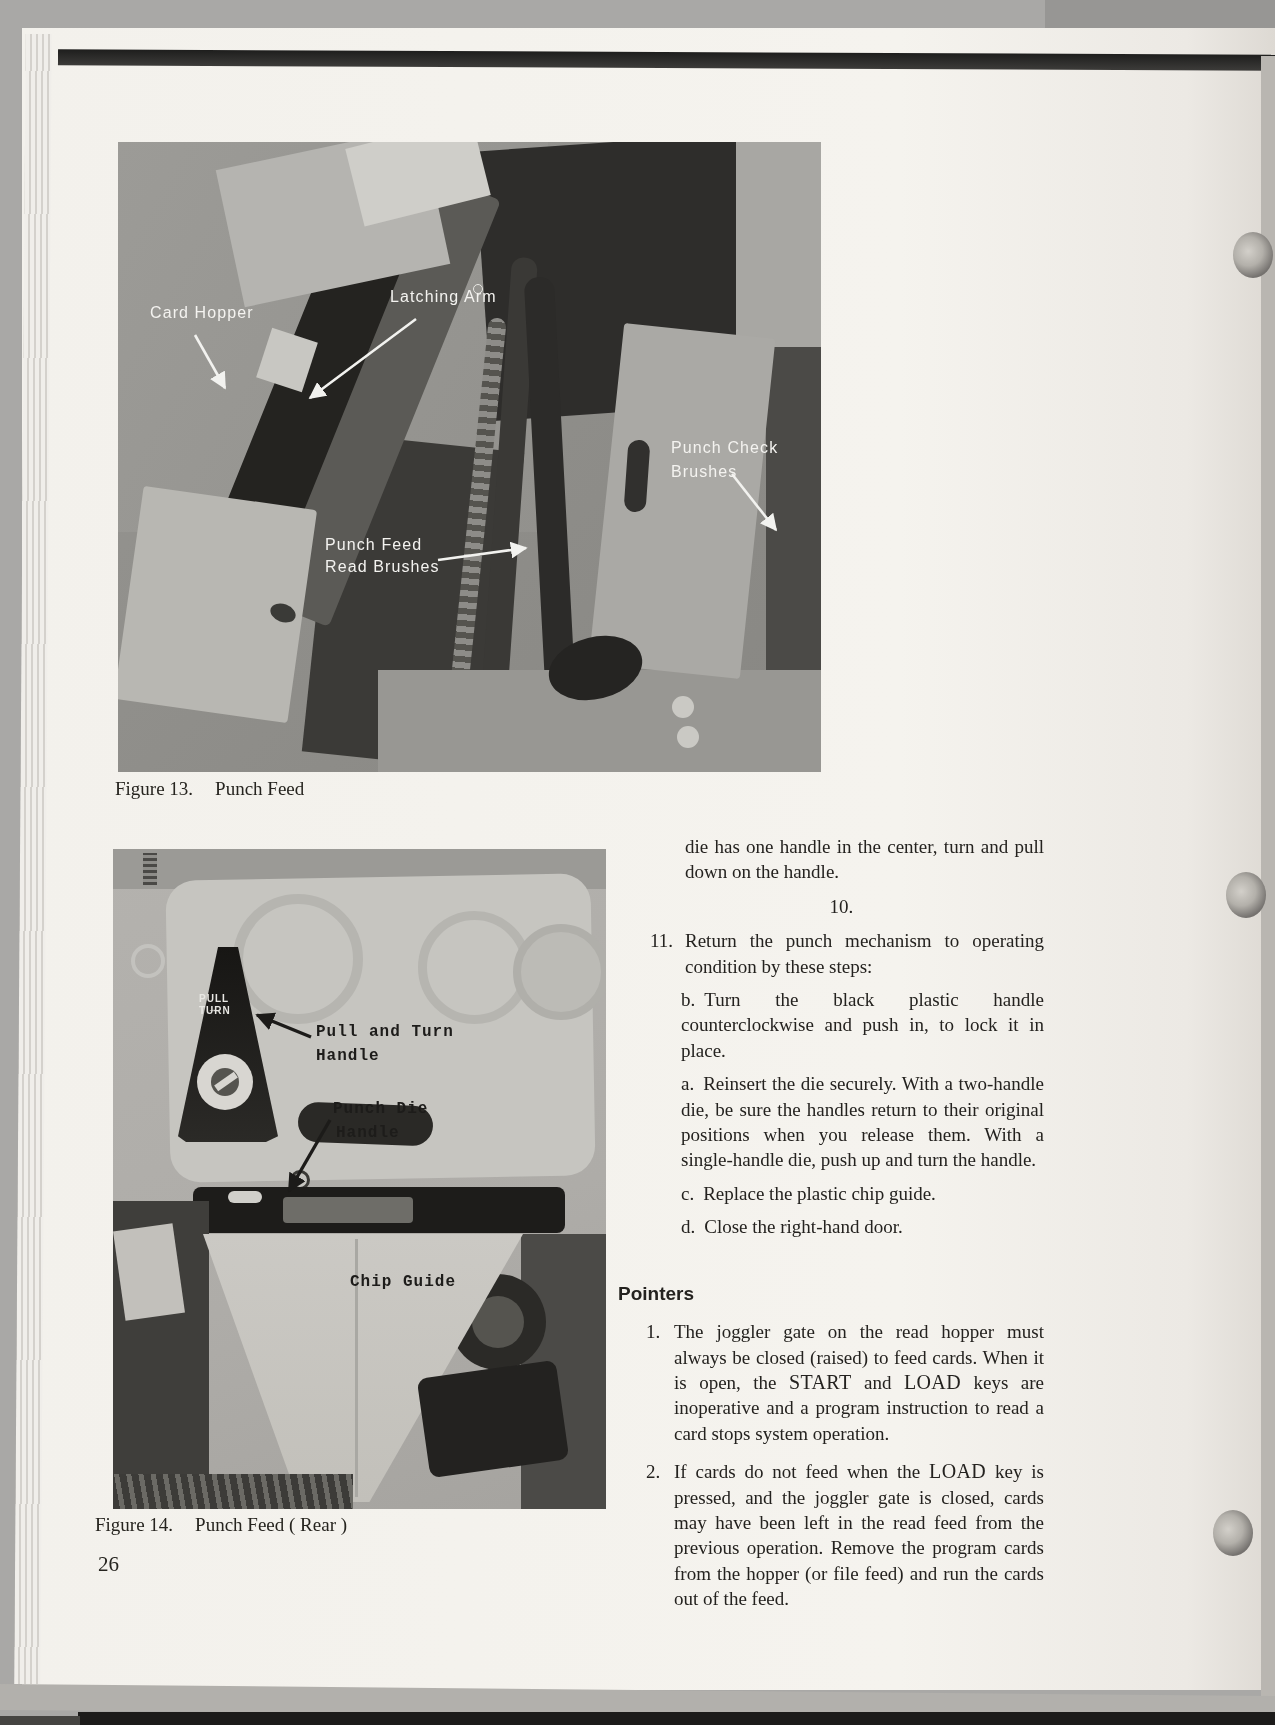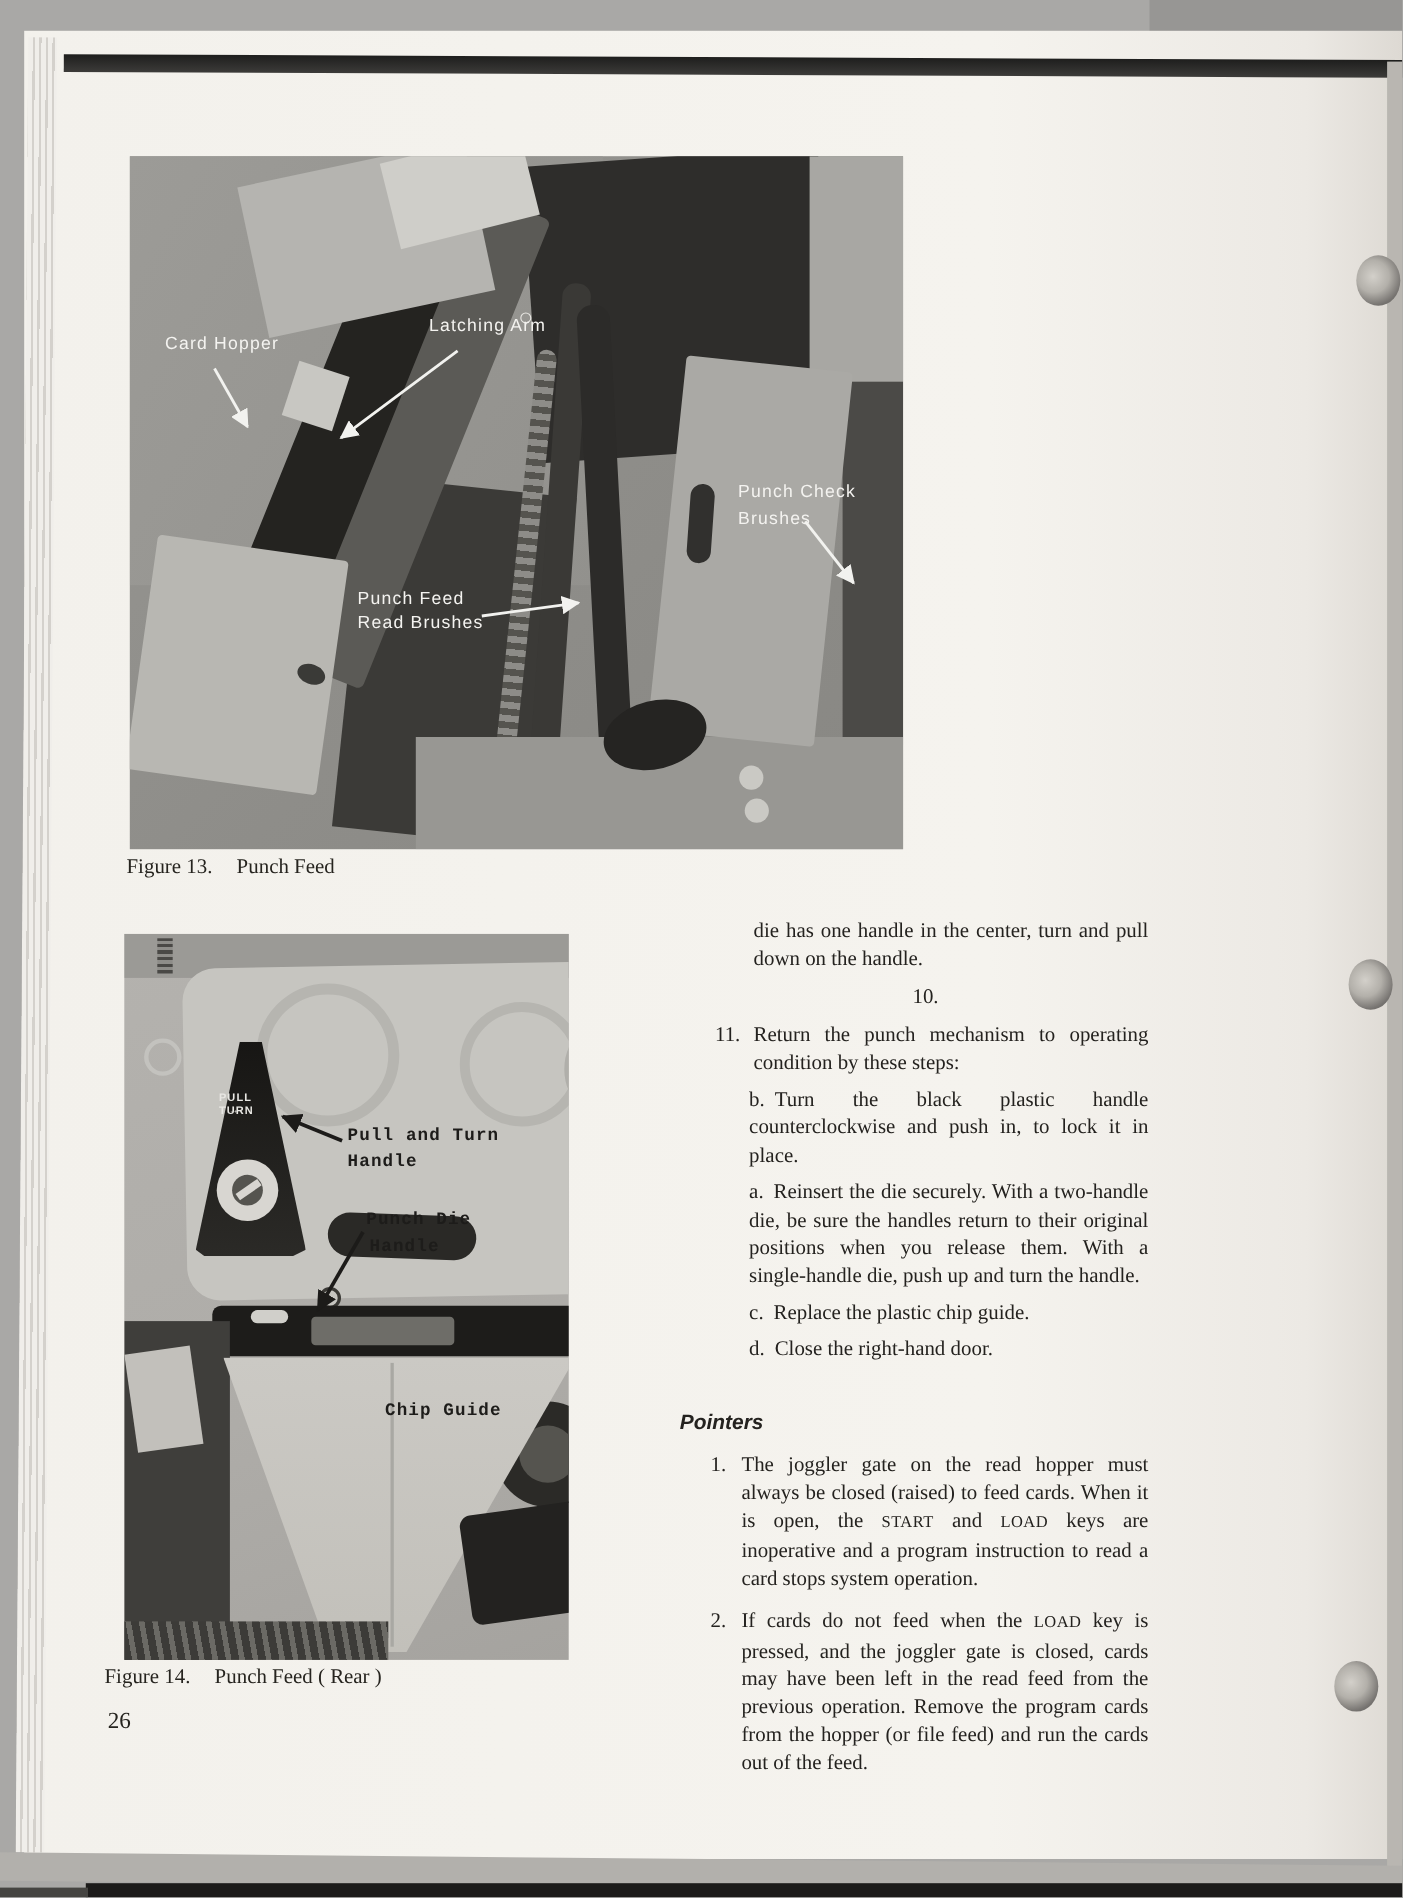--- a/index.html
+++ b/index.html
@@ -23,34 +23,34 @@
   
   .column{position:absolute;left:618px;top:834px;width:426px;font-size:19px;line-height:25.4px;
           text-align:justify;color:#24221f;}
   .cont{margin:0 0 0 67px;}
   .item{display:flex;margin-top:9px;justify-content:center;}
   .item .num{flex:none;margin-left:32px;width:35px;}
   .item .body{flex:1;}
   .substep{margin:8px 0 0 63px;}
   .substep .letter{margin-right:9px;}
   .pointers-h{margin:41px 0 0 0;font-family:"Liberation Sans",sans-serif;font-weight:bold;
-              font-size:19px;text-align:left;font-style:italic;}
+              font-size:19px;text-align:left;}
   .pointer{display:flex;margin-top:13px;}
   .pointer .num{flex:none;margin-left:28px;width:28px;}
   .pointer .body{flex:1;}
-  .sc{font-size:15px;letter-spacing:.4px;}
+  .sc{font-size:20px;letter-spacing:.4px;}
   
   .caption{position:absolute;font-size:19px;color:#26241f;}
   .caption .ttl{margin-left:22px;}
   .pagenum{position:absolute;font-size:21px;color:#26241f;}
   
   .photo{position:absolute;overflow:hidden;}
   .ph13{left:118px;top:142px;width:703px;height:630px;
         background:linear-gradient(135deg,#979692 0%,#8e8d89 55%,#888783 100%);}
-  .ph14{left:113px;top:849px;width:404px;height:660px;
+  .ph14{left:113px;top:849px;width:493px;height:660px;
         background:linear-gradient(160deg,#b4b2ae 0%,#aeaca8 60%,#a5a39f 100%);}
   .lbl13{position:absolute;font-family:"Liberation Sans",sans-serif;font-size:16px;
          letter-spacing:1.1px;color:#f4f3f0;white-space:nowrap;}
   .lbl14{position:absolute;font-family:Liberation Mono, monospace;font-size:16px;font-weight:bold;
          letter-spacing:1px;color:#1d1c1a;white-space:nowrap;}
   .handle-txt{position:absolute;font-family:"Liberation Sans",sans-serif;font-size:10px;font-weight:bold;
          letter-spacing:1px;color:#e8e7e3;}
   svg.arrows{position:absolute;left:0;top:0;}
 </style>
 </head>

